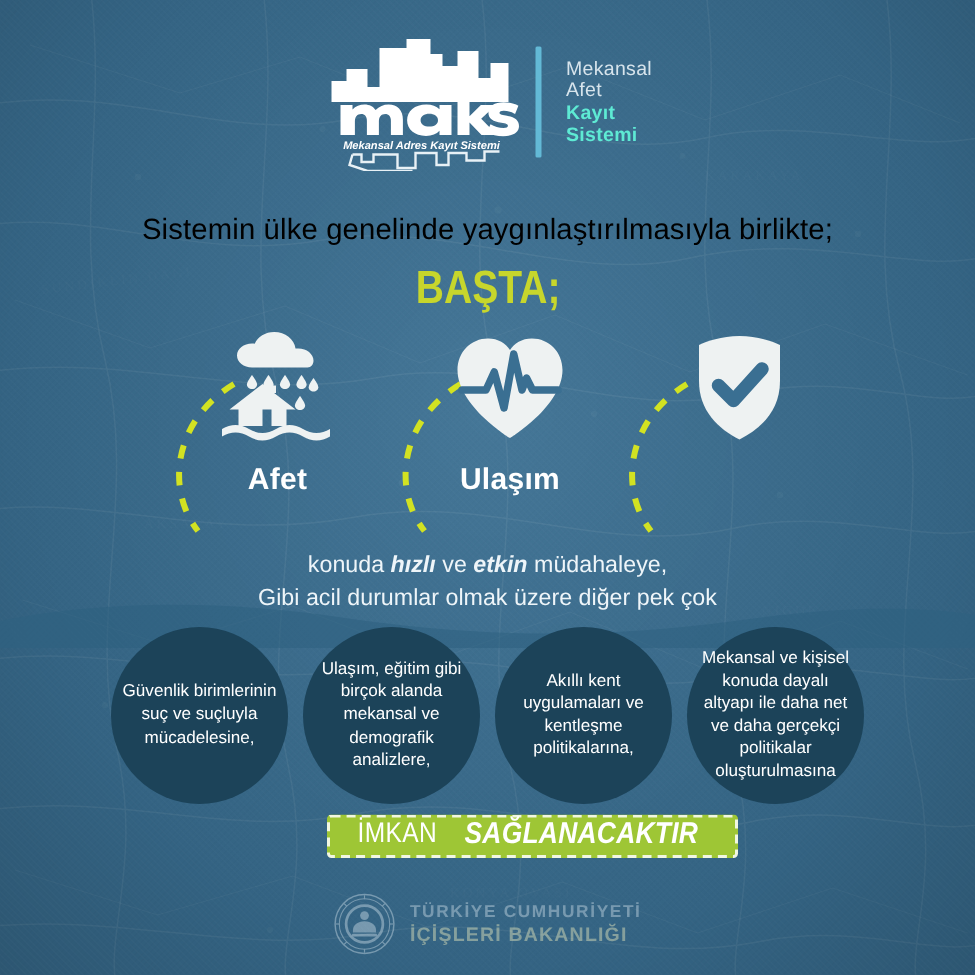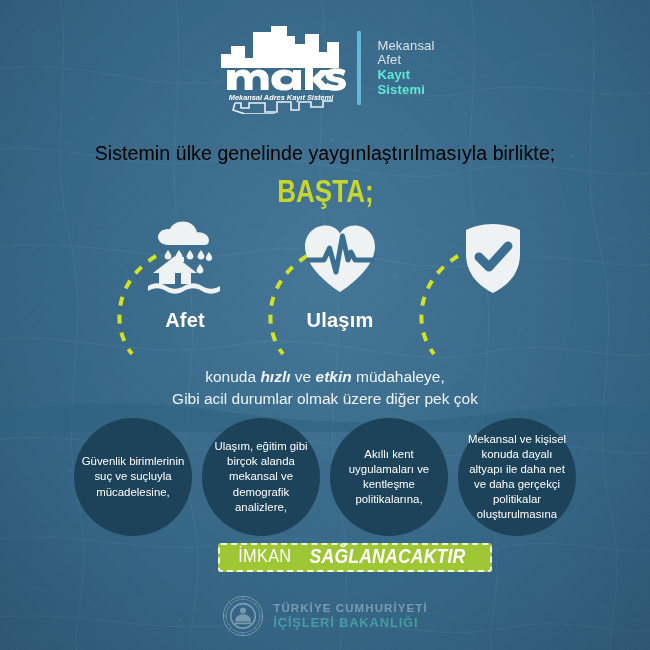--- a/index.html
+++ b/index.html
@@ -137,21 +137,21 @@
 
   
   #footer{
     position:absolute;left:0;right:0;top:595px;
     display:flex;align-items:center;justify-content:center;
     opacity:.40;
   }
   #footer .seal{width:42px;height:42px;margin-right:9px;}
   #footer .ftxt{line-height:1.22;}
   #footer .f1{font-size:11.5px;font-weight:700;color:#dbe8f0;letter-spacing:1.1px;}
-  #footer .f2{font-size:13px;font-weight:700;color:#5eead4;letter-spacing:.8px;}
+  #footer .f2{font-size:13px;font-weight:700;color:#fef9c3;letter-spacing:.8px;}
 </style>
 </head>
 <body>
 
 <div id="poster">
 
   <div class="bg-map"></div>
   <svg class="bg-lines" viewBox="0 0 650 650" preserveAspectRatio="none">
     <g stroke="#ffffff" fill="none" stroke-width="1" opacity="0.22">
       <path d="M-10,70 C80,55 150,95 230,80 C320,62 390,110 470,92 C540,76 610,105 660,90"></path>

